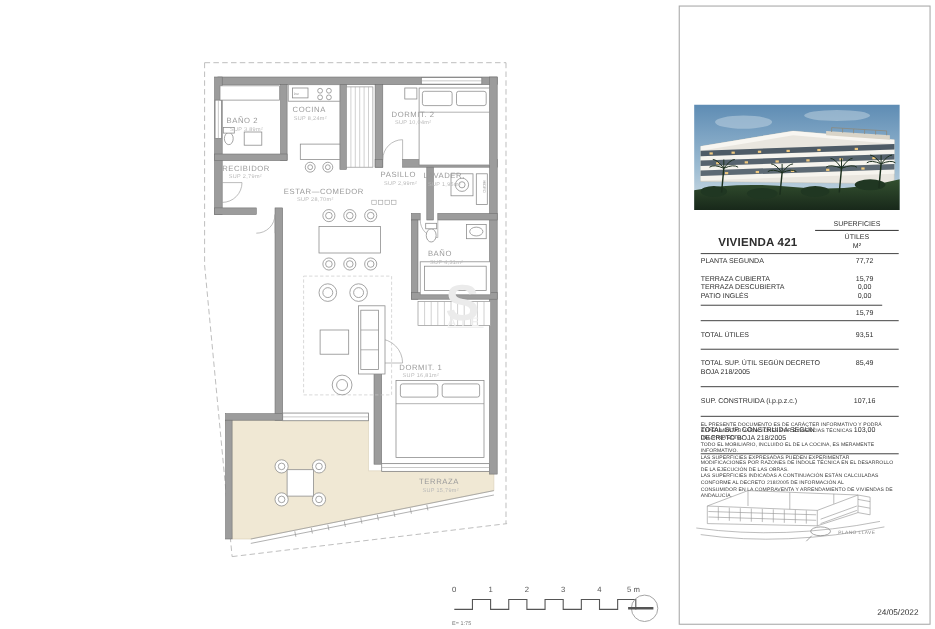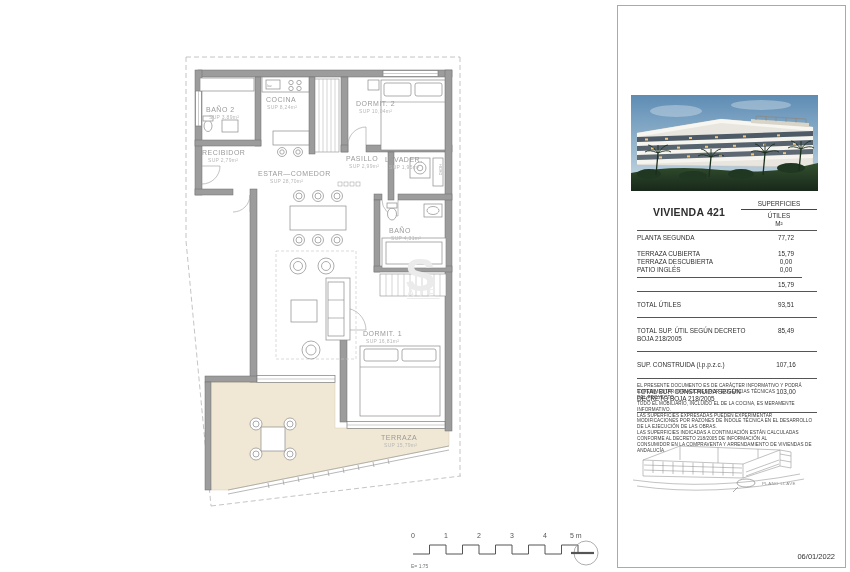--- a/index.html
+++ b/index.html
@@ -19,21 +19,21 @@
   .wm-word{font-size:11px;letter-spacing:4px;display:block;margin-top:-10px;margin-left:2px;text-decoration:underline;}
 
   
   .scalebar{position:absolute;left:403px;top:524px;}
 
   
   .panel{position:absolute;left:617px;top:5px;width:227px;height:561px;
          border:1px solid #aaa;background:#fff;}
   .photo{position:absolute;left:13px;top:89px;width:187px;height:96px;}
   .tblwrap{position:absolute;left:19px;top:192px;width:180px;font-size:6.4px;color:#2e2e2e;}
-  .tbl-header{display:flex;align-items:flex-start;}
+  .tbl-header{display:flex;align-items:flex-end;}
   .unit-title{width:104px;text-align:center;font-weight:bold;font-size:10.5px;padding-top:8px;letter-spacing:.2px;}
   .colhead{width:76px;text-align:center;}
   .ch-top{font-size:6.4px;border-bottom:1px solid #444;padding:2px 2px 2px 2px;}
   .ch-mid{font-size:6.4px;padding-top:2px;}
   .ch-bot{font-size:6.4px;padding-top:1px;}
   .rule{border-top:1.3px solid #555;height:0;margin:3px 0;}
   .rule.short{width:165px;}
   .row{display:flex;align-items:flex-start;margin:2px 0;}
   .row .lbl{flex:1;padding-right:4px;line-height:7.5px;}
   .row .val{width:62px;text-align:center;}
@@ -418,16 +418,16 @@
           <path d="M5,52 Q85,63 172,46 M9,58 Q85,69 176,51"></path>
         </g>
         <g fill="none" stroke="#888" stroke-width="0.7">
           <ellipse cx="118" cy="55" rx="9" ry="4"></ellipse>
           <path d="M110,59 L105,64"></path>
         </g>
         <text class="kp-label" x="134" y="57">PLANO LLAVE</text>
       </svg>
     </div>
 
-    <div class="date">06/01/2022</div>
+    <div class="date">24/05/2022</div>
   </div>
 
 </div>
 
 </body></html>

